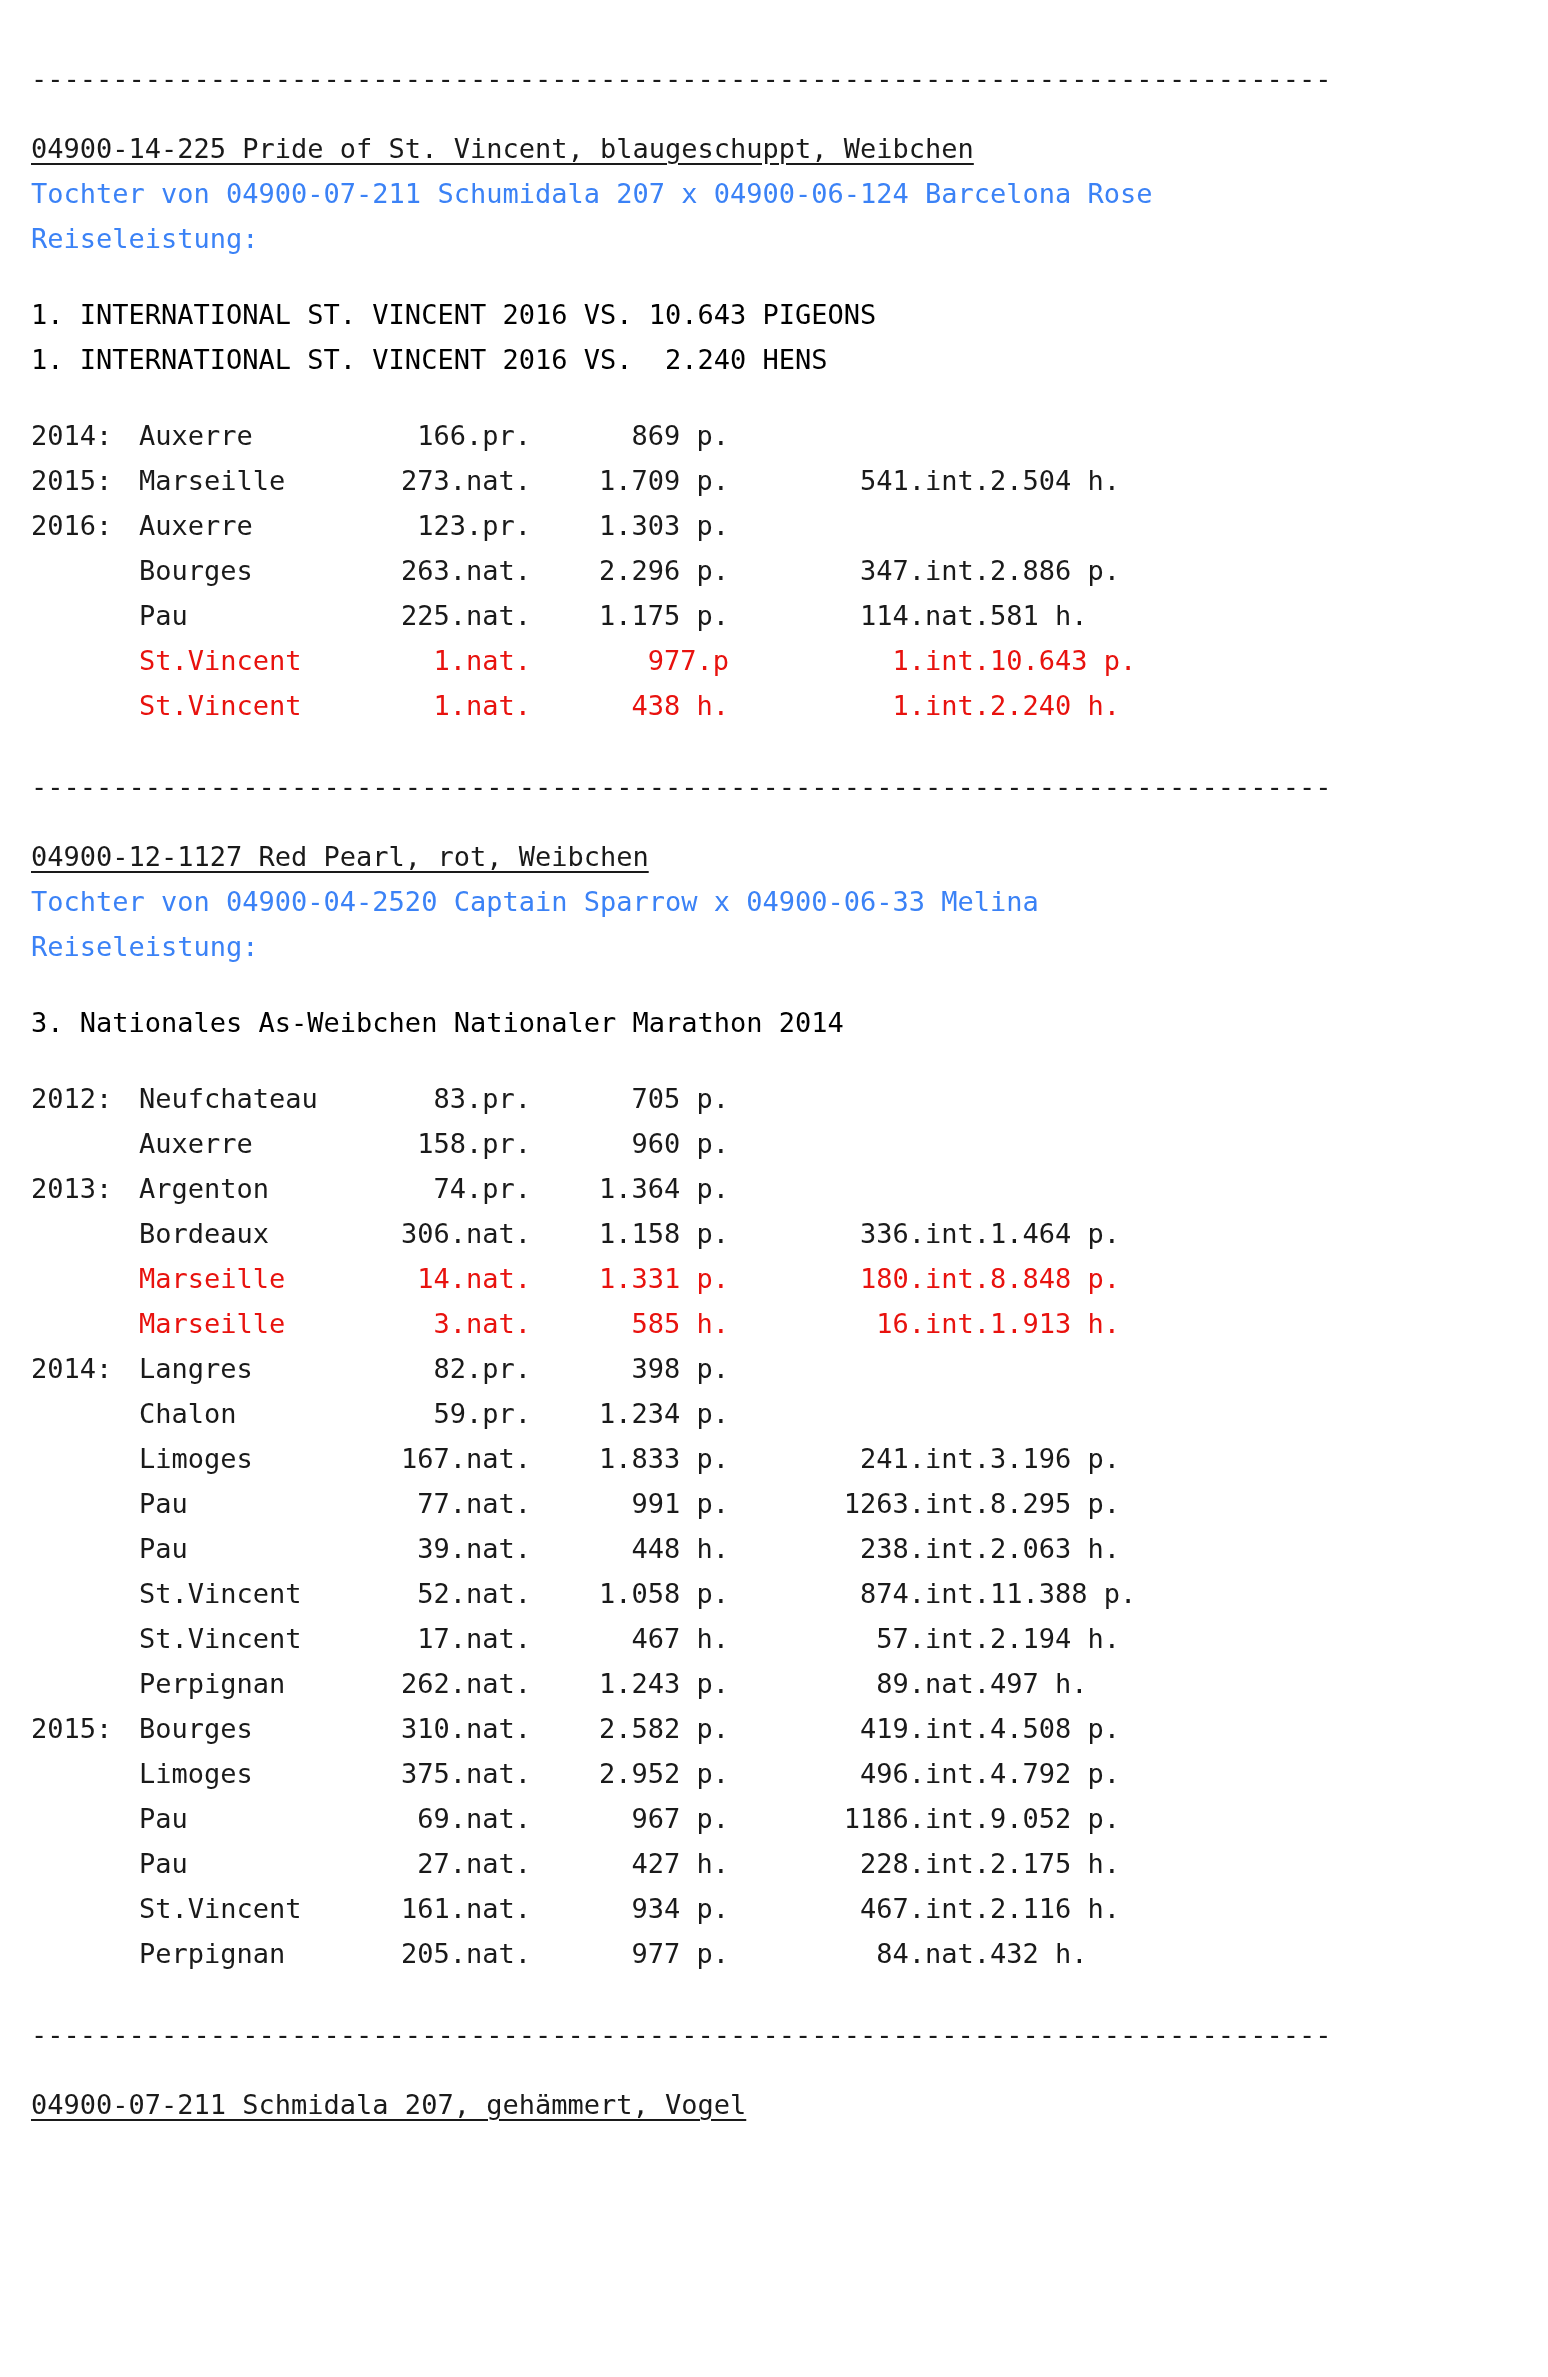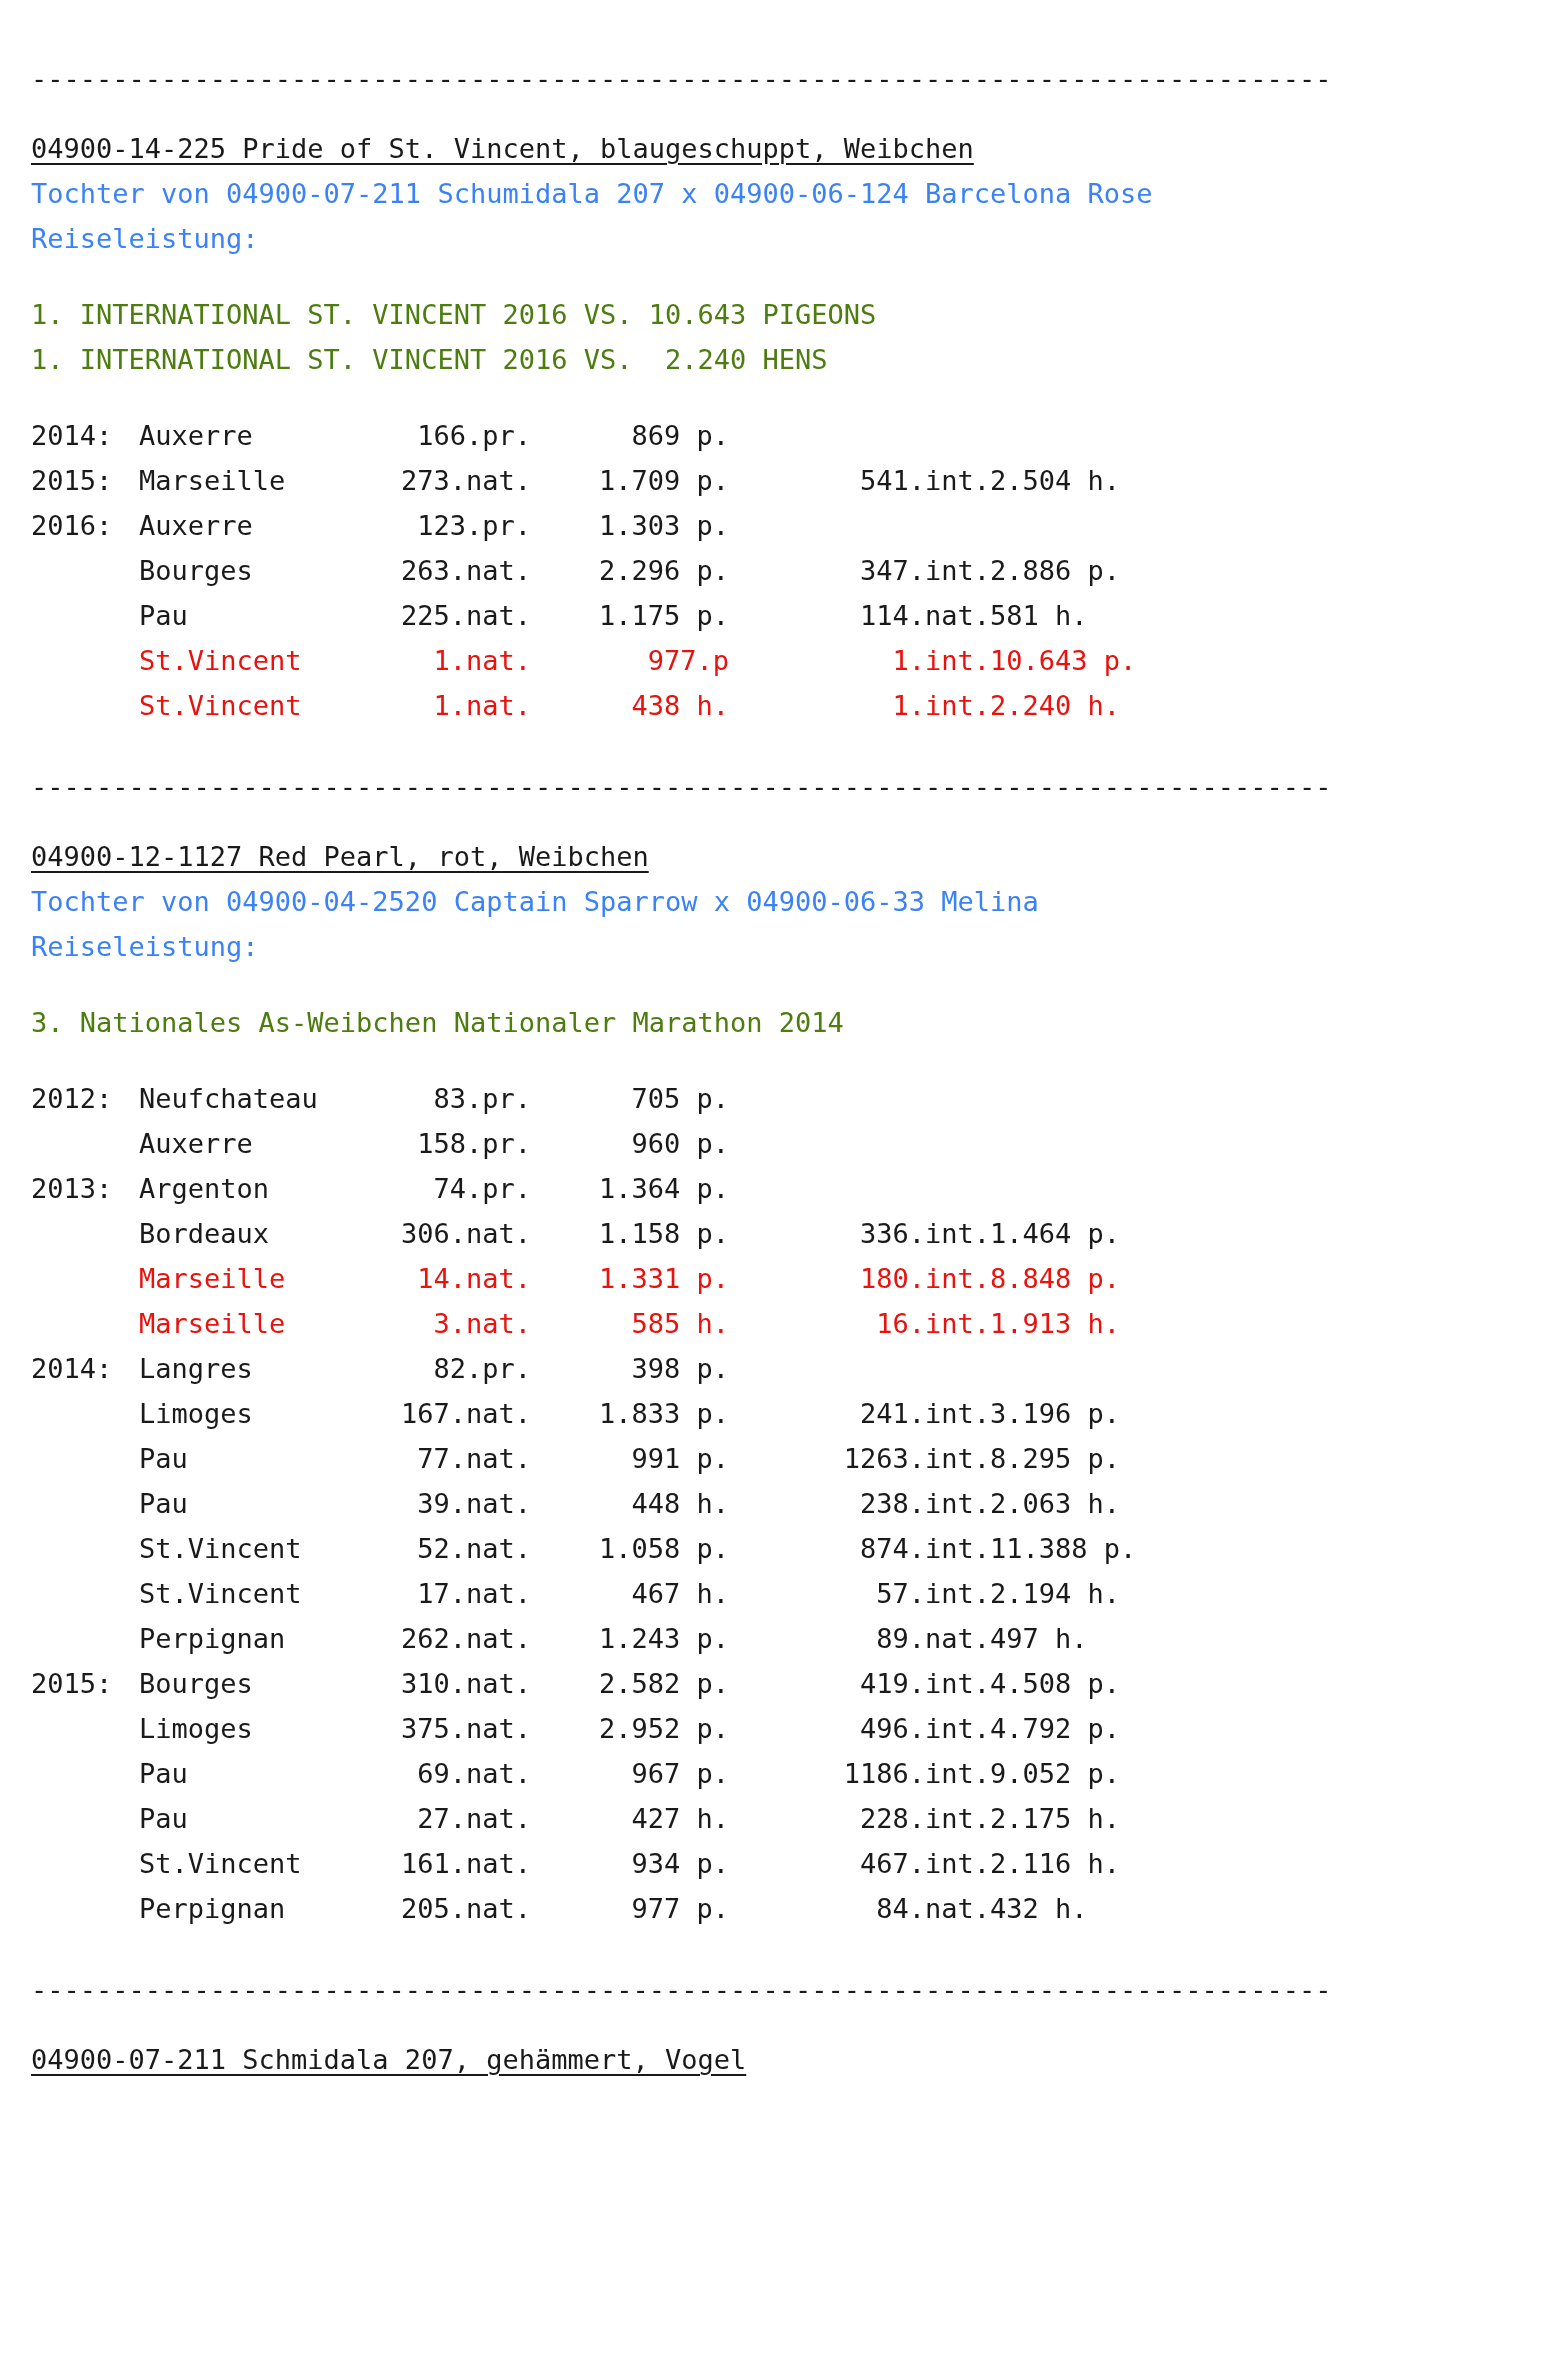--- a/index.html
+++ b/index.html
@@ -45,21 +45,21 @@
     color: #1a1a1a;
   }
   .sub {
     font-size: 27px;
     line-height: 45px;
     white-space: pre;
     color: #3b82f6;
   }
   .gap { height: 31px; }
   .accent {
-    color: #4d7c0f;
+    color: #000000;
     font-size: 27px;
     line-height: 45px;
     white-space: pre;
   }
   table.results {
     border-collapse: collapse;
     font-size: 27px;
     line-height: 45px;
     table-layout: fixed;
   }
@@ -233,20 +233,29 @@
           <td class="c-year">2014:</td>
           <td class="c-race">Langres</td>
           <td class="c-rank">82.pr.</td>
           <td class="c-birds">398 p.</td>
           <td class="c-spacer"></td>
           <td class="c-rank2"></td>
           <td class="c-birds2"></td>
         </tr>
         <tr>
           <td class="c-year"></td>
+          <td class="c-race">Chalon</td>
+          <td class="c-rank">59.pr.</td>
+          <td class="c-birds">1.234 p.</td>
+          <td class="c-spacer"></td>
+          <td class="c-rank2"></td>
+          <td class="c-birds2"></td>
+        </tr>
+        <tr>
+          <td class="c-year"></td>
           <td class="c-race">Limoges</td>
           <td class="c-rank">167.nat.</td>
           <td class="c-birds">1.833 p.</td>
           <td class="c-spacer"></td>
           <td class="c-rank2">241.int.</td>
           <td class="c-birds2">3.196 p.</td>
         </tr>
         <tr>
           <td class="c-year"></td>
           <td class="c-race">Pau</td>

